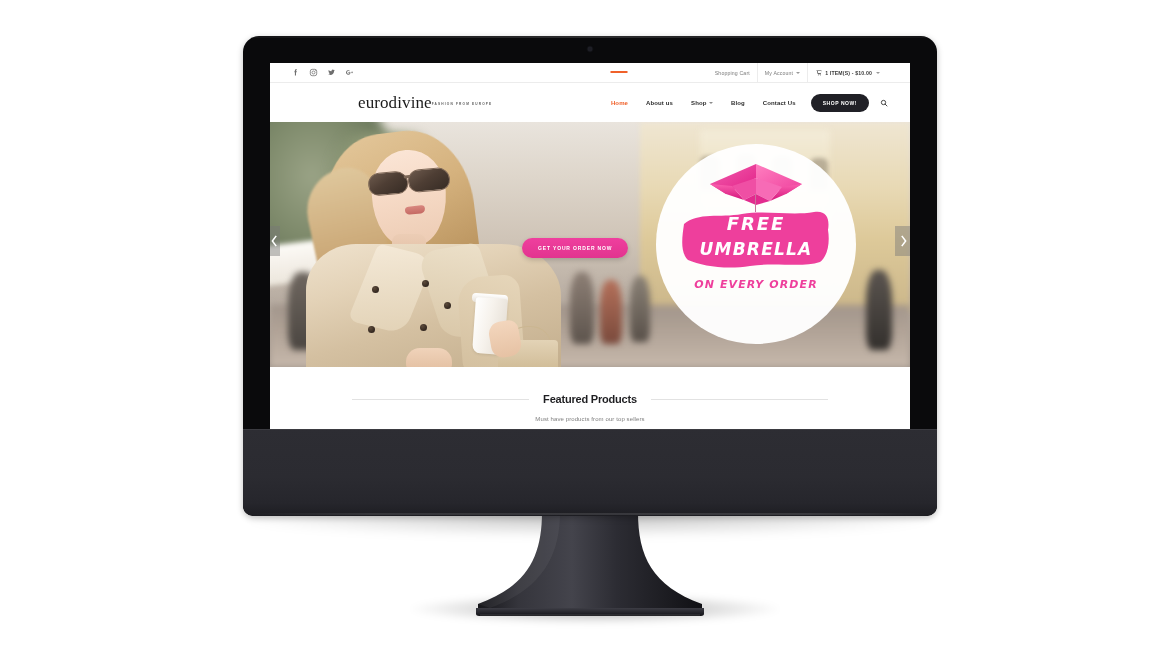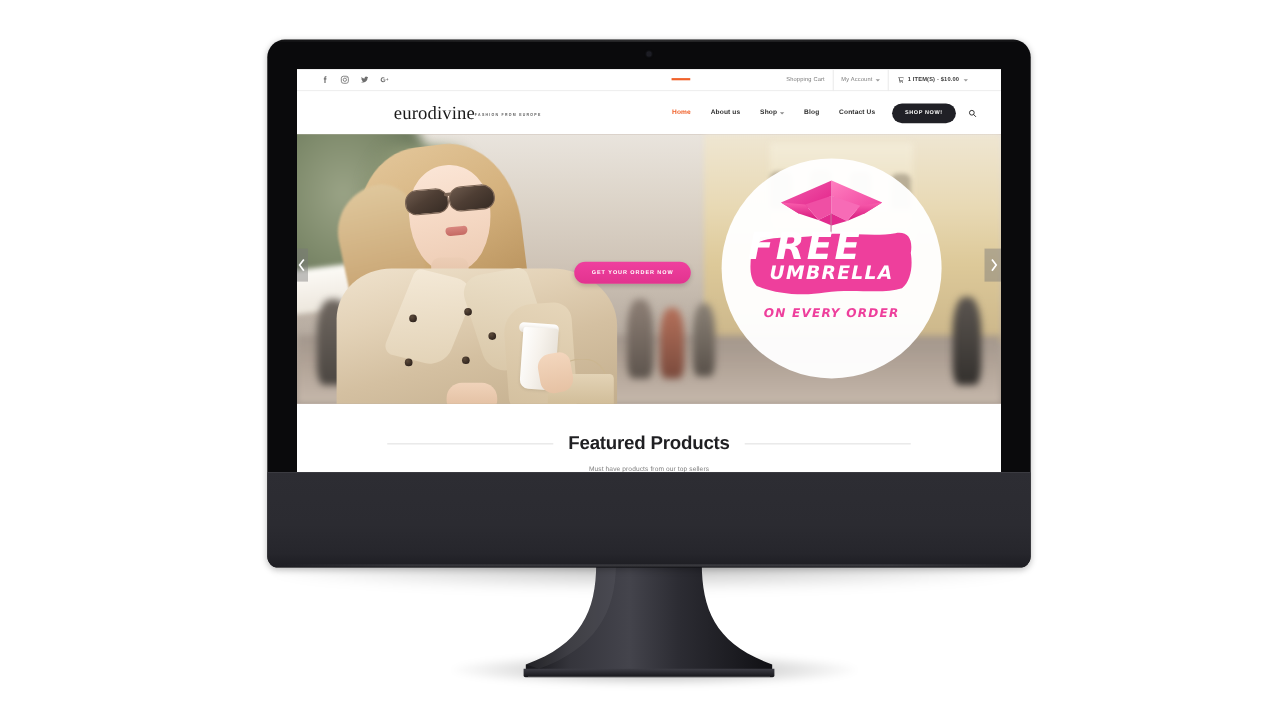--- a/index.html
+++ b/index.html
@@ -517,24 +517,25 @@
     width: 152px;
     height: 62px;
   }
   .brush-bg {
     position: absolute; inset: 0;
   }
   .free-text {
     position: absolute;
     left: 0; right: 0;
     top: 2px;
+    text-align: center;
     font-family: "DejaVu Sans", sans-serif;
     font-weight: bold;
     font-style: italic;
-    font-size: 34px;
+    font-size: 18px;
     line-height: 28px;
     color: #ffffff;
     letter-spacing: 2px;
   }
   .umb-text {
     position: absolute;
     left: 0; right: 0;
     top: 31px;
     text-align: center;
     font-family: "DejaVu Sans", sans-serif;
@@ -582,21 +583,21 @@
     justify-content: center;
     gap: 14px;
     padding: 0 82px;
   }
   .feat-rule {
     flex: 1;
     height: 1px;
     background: #e2e2e2;
   }
   .feat-title {
-    font-size: 17px;
+    font-size: 11px;
     font-weight: bold;
     color: #1f1f22;
     letter-spacing: -0.2px;
     white-space: nowrap;
   }
   .feat-sub {
     margin-top: 11px;
     font-size: 6px;
     color: #7e7e7e;
     letter-spacing: 0.1px;

